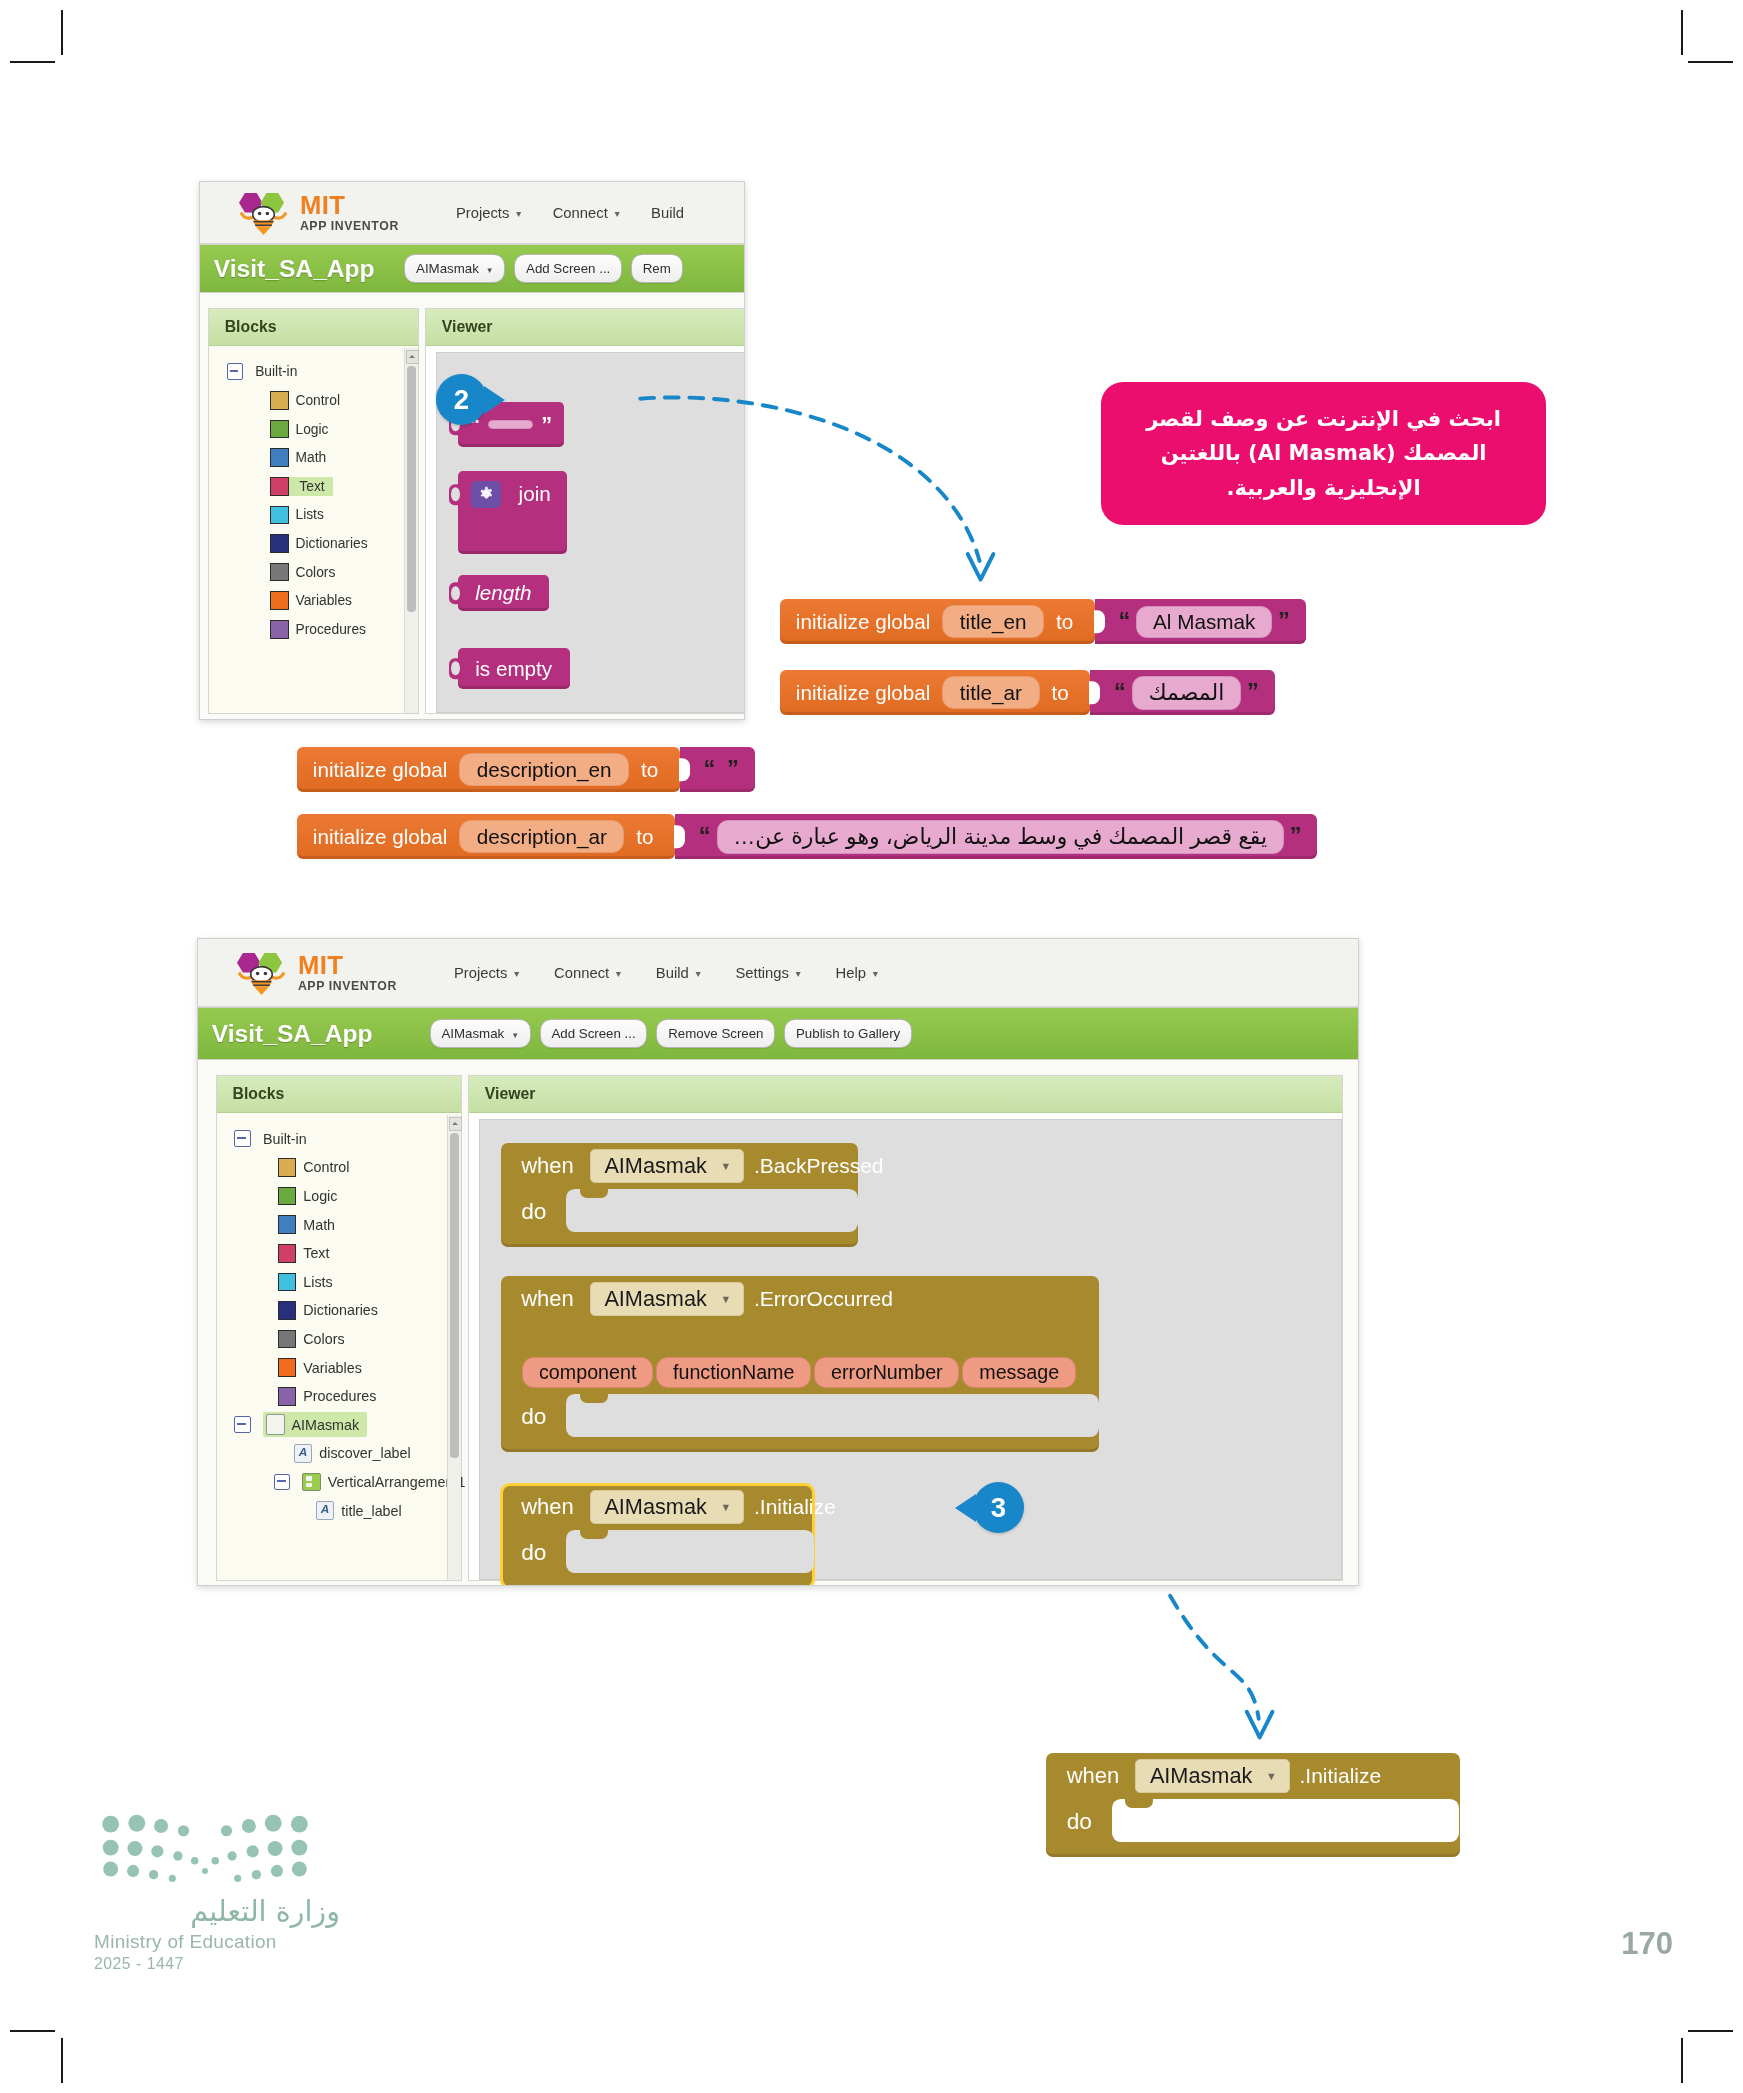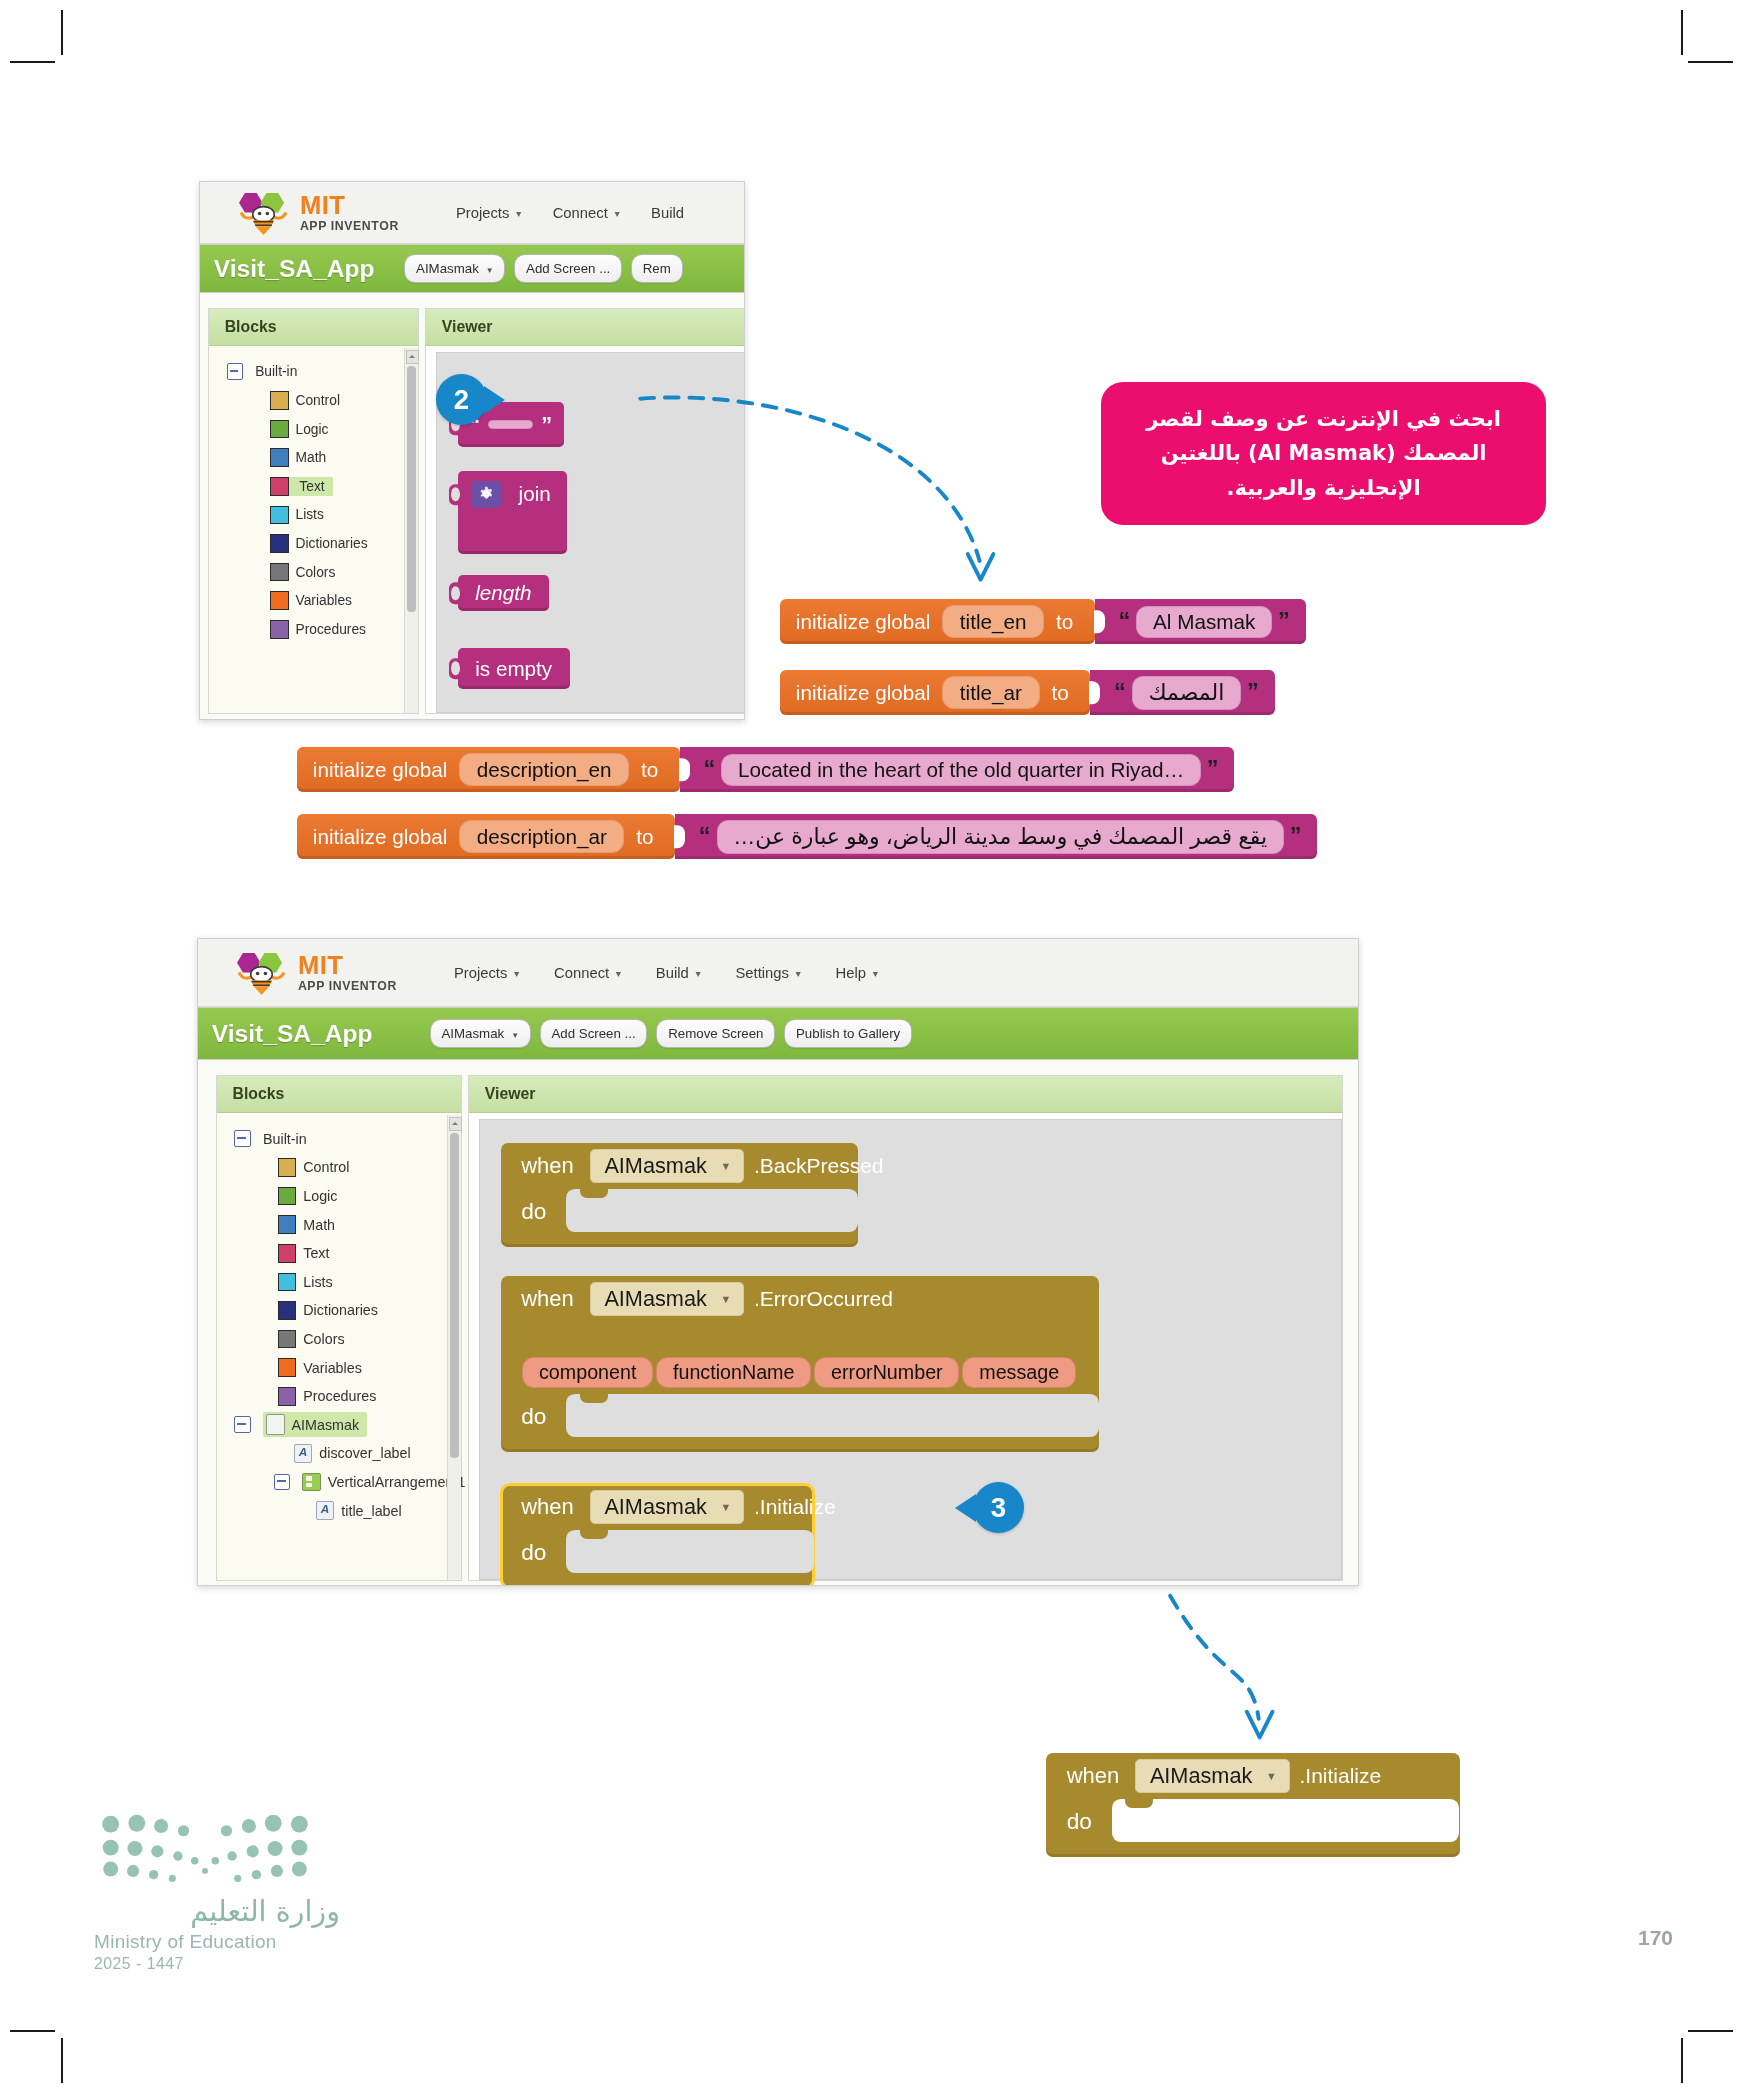--- a/index.html
+++ b/index.html
@@ -218,21 +218,21 @@
   .moe{position:absolute;left:94px;top:1813px;width:246px;}
   .moe-dots{width:222px;height:71px;}
   .moe-ar{
     font-size:28.6px;color:#8fb7a6;direction:rtl;letter-spacing:1px;margin-top:5.9px;
     font-family:"DejaVu Sans","Liberation Sans",sans-serif;
   }
   .moe-en{font-size:19px;color:#9ab6ae;margin-top:3px;letter-spacing:0.3px;}
   .moe-yr{font-size:15.8px;color:#9ab6ae;margin-top:2px;letter-spacing:0.5px;}
   .pageno{
     position:absolute;right:71px;top:1926px;
-    font-size:21px;font-weight:bold;color:#9aa8a4;
+    font-size:31px;font-weight:bold;color:#9aa8a4;
   }
 </style>
 </head>
 <body>
 
 <div class="crop v" style="left:61px;top:9.9px;"></div>
 <div class="crop v" style="left:1681px;top:9.9px;"></div>
 <div class="crop h" style="left:9.9px;top:61px;"></div>
 <div class="crop h" style="left:1688px;top:61px;"></div>
 <div class="crop v" style="left:61px;top:2038px;"></div>
@@ -425,21 +425,20 @@
 
 <div style="position:absolute;left:297px;top:747px;display:flex;">
   <div class="var-blk">
     <span class="lbl">initialize global</span>
     <span class="var-pill">description_en</span>
     <span class="lbl" style="margin-right:7.9px;">to</span>
   </div>
   <div class="val-blk">
     <span class="socket"></span>
     <span class="q">“</span>
-    <span class="val-field">Located in the heart of the old quarter in Riyad…</span>
     <span class="q">”</span>
   </div>
 </div>
 
 <div style="position:absolute;left:297px;top:814px;display:flex;">
   <div class="var-blk">
     <span class="lbl">initialize global</span>
     <span class="var-pill">description_ar</span>
     <span class="lbl" style="margin-right:7.9px;">to</span>
   </div>

